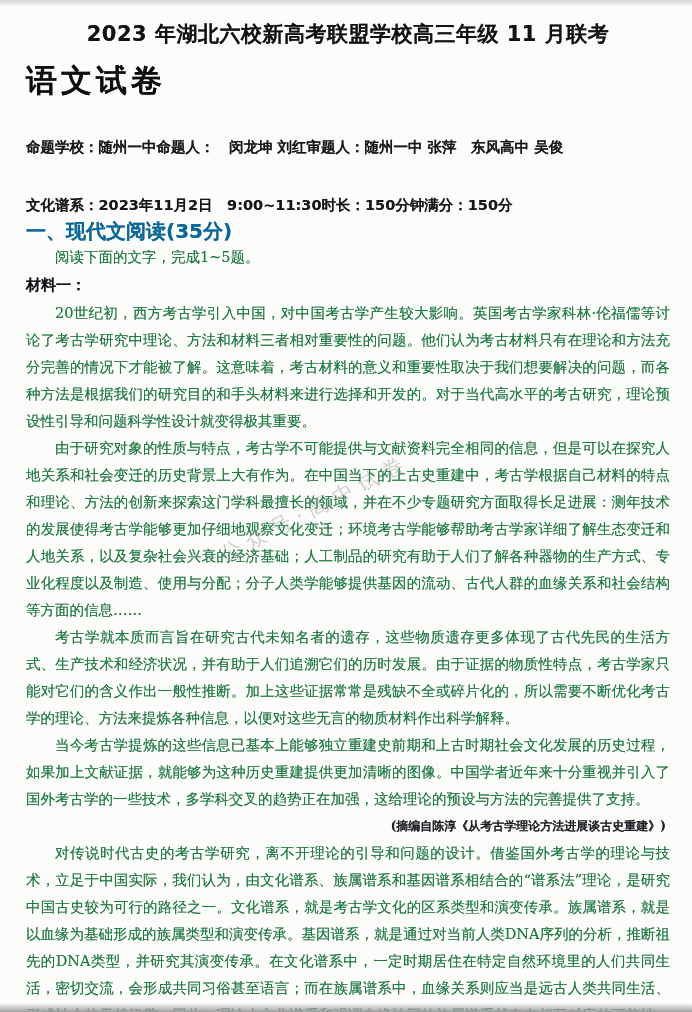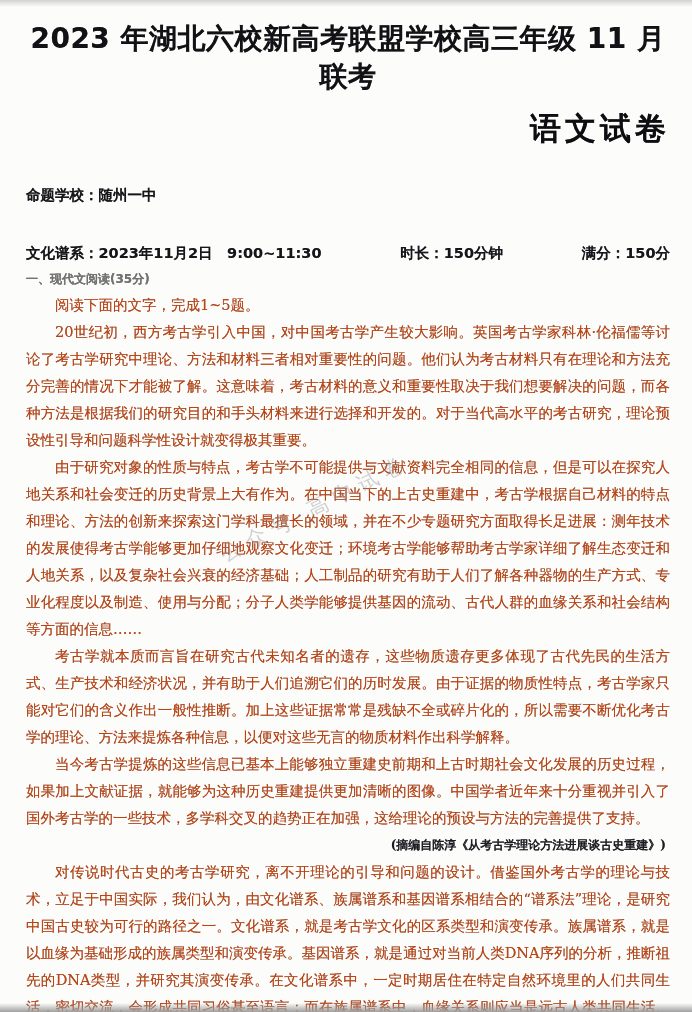--- a/index.html
+++ b/index.html
@@ -20,57 +20,56 @@
     position: absolute; left: 0; top: 0; width: 100%; height: 7px;
     background: linear-gradient(to bottom, #d2d2d2, rgba(210,210,210,0));
   }
   .edge-bottom {
     position: absolute; left: 0; bottom: 0; width: 100%; height: 9px;
     background: linear-gradient(to top, #9f9f9f, rgba(170,170,170,0));
   }
   .exam-title {
     margin: 8px 0 0 0;
     text-align: center;
-    font-size: 28px;
+    font-size: 21px;
     font-weight: bold;
     color: #111116;
     letter-spacing: 0.5px;
     text-shadow: 0 0 0.5px rgba(0,0,0,.55);
   }
   .paper-title {
     margin: 12px 0 8px 0;
-    text-align: right;
+    text-align: left;
     font-size: 31px;
     font-weight: bold;
     color: #0d0d12;
     letter-spacing: 4px;
     text-shadow: 0 0 0.5px rgba(0,0,0,.6);
   }
   .meta-block { margin-top: 4px; font-weight: bold; font-size: 14.5px; color: #15151b; }
   .meta-line {
     display: flex;
-    justify-content: space-between;
     line-height: 26px;
     text-shadow: 0 0 0.4px rgba(0,0,0,.5);
     margin-top: 32px;
   }
   .meta-line .gap2 { flex: 0 0 auto; }
   .sec-heading {
     font-weight: bold;
-    font-size: 12px;
+    font-size: 20px;
     line-height: 26px;
-    color: #737373;
+    color: #0369a1;
     text-shadow: 0 0 0.4px rgba(0,0,0,.5);
   }
   .body-text {
     font-family: "DejaVu Serif", "Liberation Serif", serif;
     font-size: 14.5px;
     line-height: 27px;
     text-align: justify;
-    color: #c2410c;
+    color: #15803d;
     text-shadow: 0 0 0.45px rgba(40,40,50,.5);
   }
   p.body-text { margin: 0; text-indent: 2em; }
   .instruction { margin-top: 1px; }
   .material-label {
     font-weight: bold;
     font-size: 15px;
     line-height: 29px;
     color: #101016;
     text-shadow: 0 0 0.4px rgba(0,0,0,.5);
@@ -106,32 +105,35 @@
   <div class="edge-top"></div>
 
   <div class="watermark">公众号·高中试卷</div>
 
   <h1 class="exam-title">2023 年湖北六校新高考联盟学校高三年级 11 月联考</h1>
   <h2 class="paper-title">语文试卷</h2>
 
   <div class="meta-block">
     <div class="meta-line">
       <span><span>命题学校：</span><span>随州一中</span></span>
+      <span><span>命题人：</span>　<span>闵龙坤 刘红</span></span>
+      <span><span>审题人：</span><span>随州一中 张萍　东风高中 吴俊</span></span>
     </div>
     <div class="meta-line">
       <span class="gap2"><span>文化谱系：</span><span>2023年11月2日　9:00~11:30</span></span>
       <span class="gap2"><span>时长：</span><span>150分钟</span></span>
       <span class="gap2"><span>满分：</span><span>150分</span></span>
     </div>
   </div>
 
   <div class="sec-heading">一、现代文阅读(35分)</div>
 
   <p class="body-text instruction">阅读下面的文字，完成1~5题。</p>
 
+  <div class="material-label">材料一：</div>
   <p class="body-text">20世纪初，西方考古学引入中国，对中国考古学产生较大影响。英国考古学家科林·伦福儒等讨论了考古学研究中理论、方法和材料三者相对重要性的问题。他们认为考古材料只有在理论和方法充分完善的情况下才能被了解。这意味着，考古材料的意义和重要性取决于我们想要解决的问题，而各种方法是根据我们的研究目的和手头材料来进行选择和开发的。对于当代高水平的考古研究，理论预设性引导和问题科学性设计就变得极其重要。</p>
   <p class="body-text">由于研究对象的性质与特点，考古学不可能提供与文献资料完全相同的信息，但是可以在探究人地关系和社会变迁的历史背景上大有作为。在中国当下的上古史重建中，考古学根据自己材料的特点和理论、方法的创新来探索这门学科最擅长的领域，并在不少专题研究方面取得长足进展：测年技术的发展使得考古学能够更加仔细地观察文化变迁；环境考古学能够帮助考古学家详细了解生态变迁和人地关系，以及复杂社会兴衰的经济基础；人工制品的研究有助于人们了解各种器物的生产方式、专业化程度以及制造、使用与分配；分子人类学能够提供基因的流动、古代人群的血缘关系和社会结构等方面的信息……</p>
   <p class="body-text">考古学就本质而言旨在研究古代未知名者的遗存，这些物质遗存更多体现了古代先民的生活方式、生产技术和经济状况，并有助于人们追溯它们的历时发展。由于证据的物质性特点，考古学家只能对它们的含义作出一般性推断。加上这些证据常常是残缺不全或碎片化的，所以需要不断优化考古学的理论、方法来提炼各种信息，以便对这些无言的物质材料作出科学解释。</p>
   <p class="body-text">当今考古学提炼的这些信息已基本上能够独立重建史前期和上古时期社会文化发展的历史过程，如果加上文献证据，就能够为这种历史重建提供更加清晰的图像。中国学者近年来十分重视并引入了国外考古学的一些技术，多学科交叉的趋势正在加强，这给理论的预设与方法的完善提供了支持。</p>
   <div class="citation">(摘编自陈淳《从考古学理论方法进展谈古史重建》)</div>
 
   <p class="body-text">对传说时代古史的考古学研究，离不开理论的引导和问题的设计。借鉴国外考古学的理论与技术，立足于中国实际，我们认为，由文化谱系、族属谱系和基因谱系相结合的“谱系法”理论，是研究中国古史较为可行的路径之一。文化谱系，就是考古学文化的区系类型和演变传承。族属谱系，就是以血缘为基础形成的族属类型和演变传承。基因谱系，就是通过对当前人类DNA序列的分析，推断祖先的DNA类型，并研究其演变传承。在文化谱系中，一定时期居住在特定自然环境里的人们共同生活，密切交流，会形成共同习俗甚至语言；而在族属谱系中，血缘关系则应当是远古人类共同生活、形成社会的天然纽带。因此，理论上文化谱系和强调血缘认同的族属谱系就存在相互对应的可能性。某族与邻近区域其他族群相互交流，可能形成相似的文化，但由于婚姻、交往、征服、迁徙等各种原因，属于某一考古学文化的居民有可能属</p>
 
   <div class="edge-bottom"></div>
 </div>

